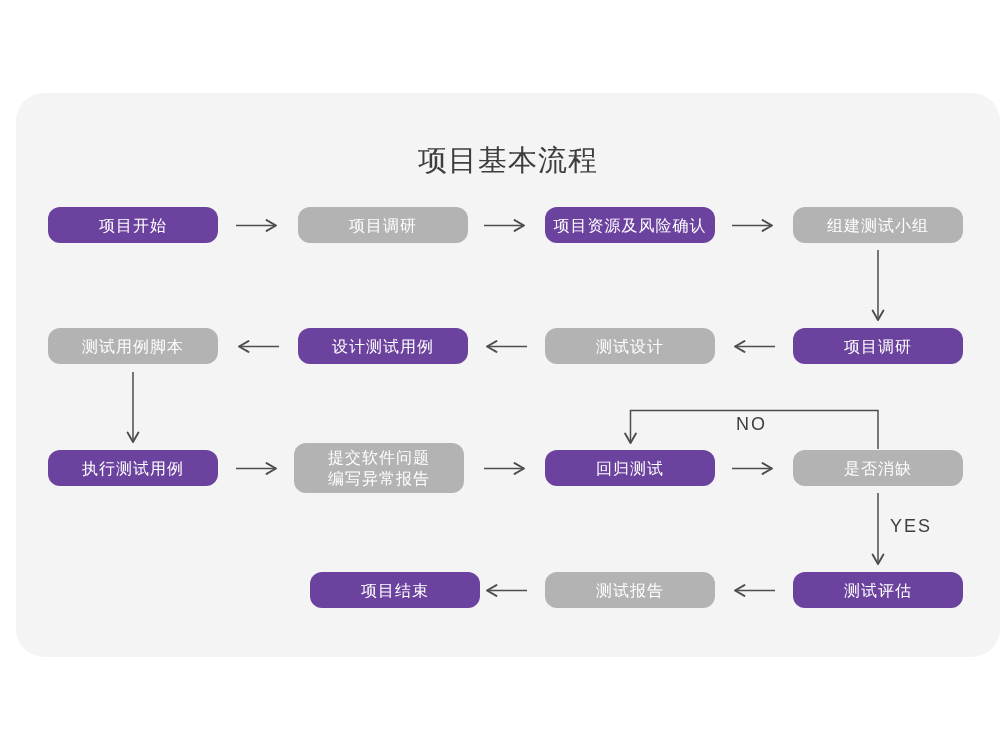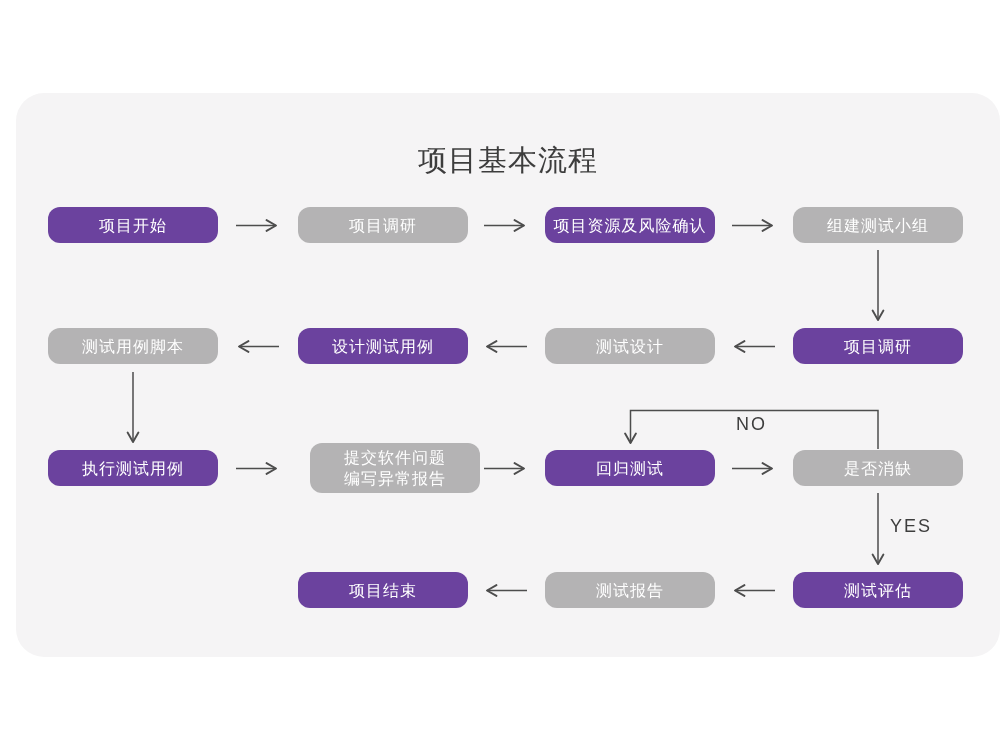--- a/index.html
+++ b/index.html
@@ -62,25 +62,25 @@
   #n-project-research { left: 290px; top: 207px; }
   #n-resource-risk    { left: 537px; top: 207px; }
   #n-build-team       { left: 785px; top: 207px; }
   
   #n-test-case-script { left: 40px;  top: 328px; }
   #n-design-cases     { left: 290px; top: 328px; }
   #n-test-design      { left: 537px; top: 328px; }
   #n-test-plan        { left: 785px; top: 328px; }
   
   #n-execute-cases    { left: 40px;  top: 450px; }
-  #n-submit-issues    { left: 302px; top: 443px; }
+  #n-submit-issues    { left: 286px; top: 443px; }
   #n-regression       { left: 537px; top: 450px; }
   #n-defect-check     { left: 785px; top: 450px; }
   
-  #n-project-end      { left: 290px; top: 572px; }
+  #n-project-end      { left: 302px; top: 572px; }
   #n-test-report      { left: 537px; top: 572px; }
   #n-evaluation       { left: 785px; top: 572px; }
 
   .connectors {
     position: absolute;
     left: 0;
     top: 0;
     pointer-events: none;
   }
   .branch-label {

